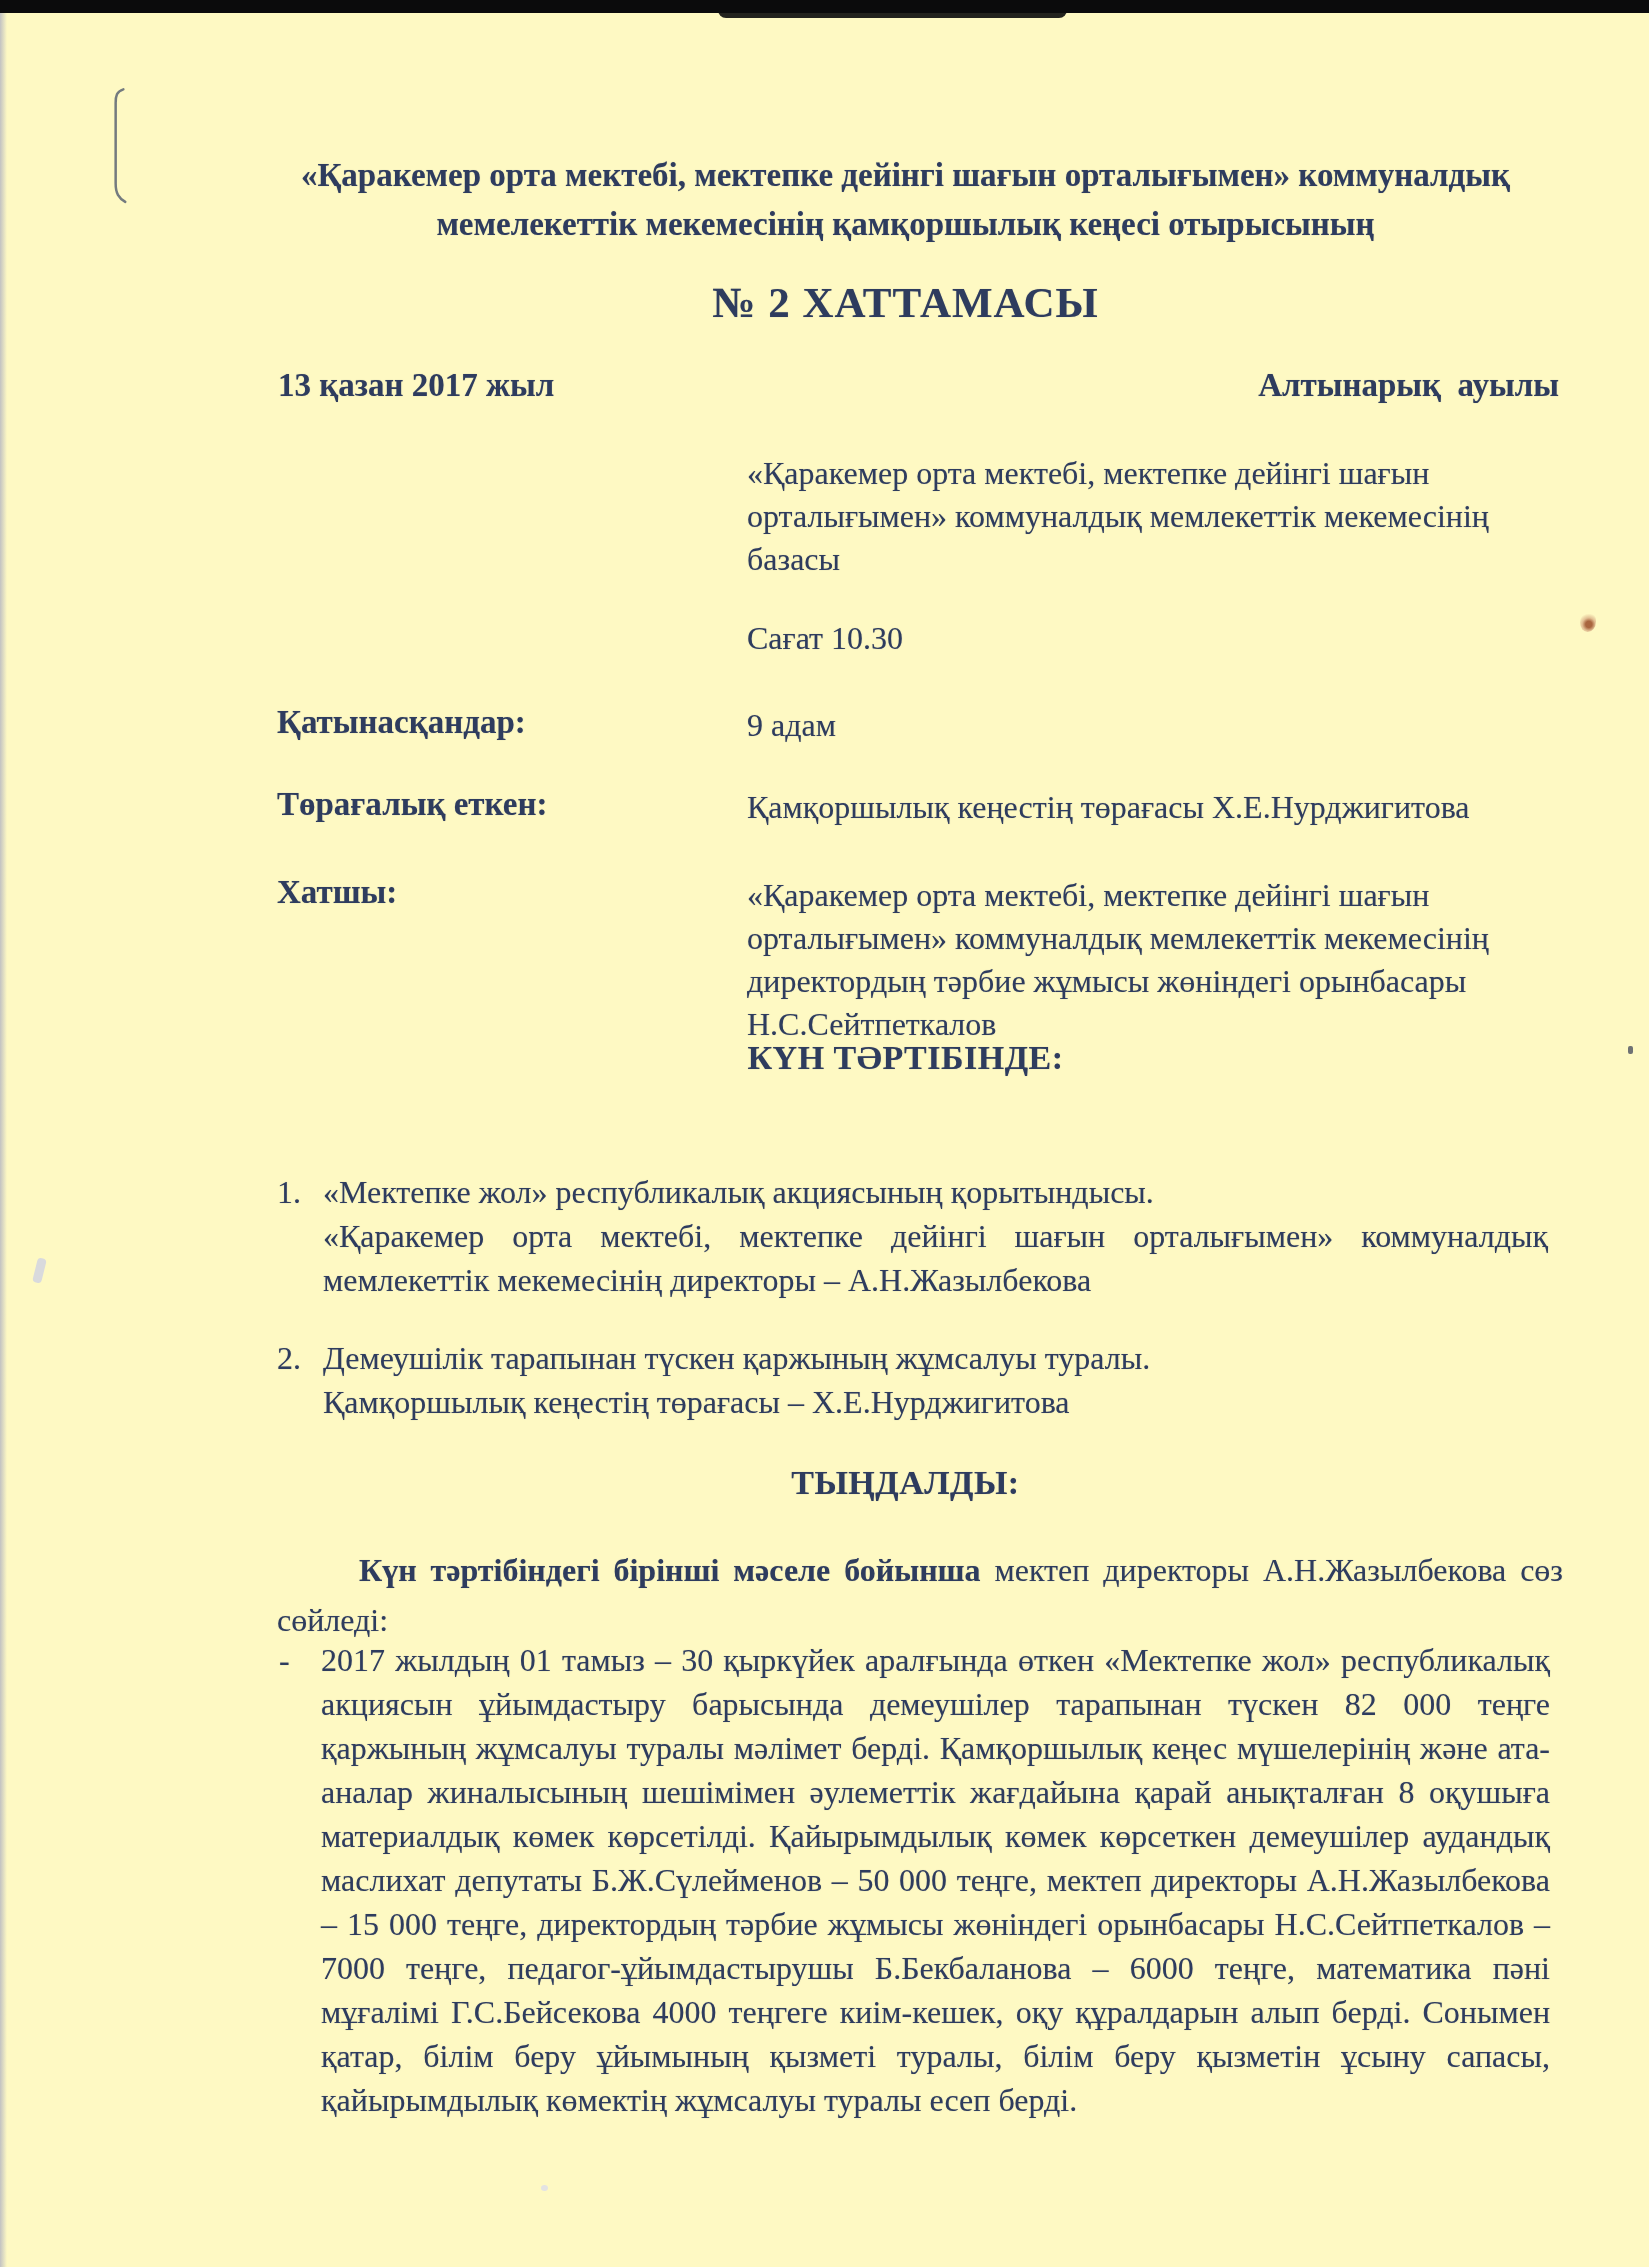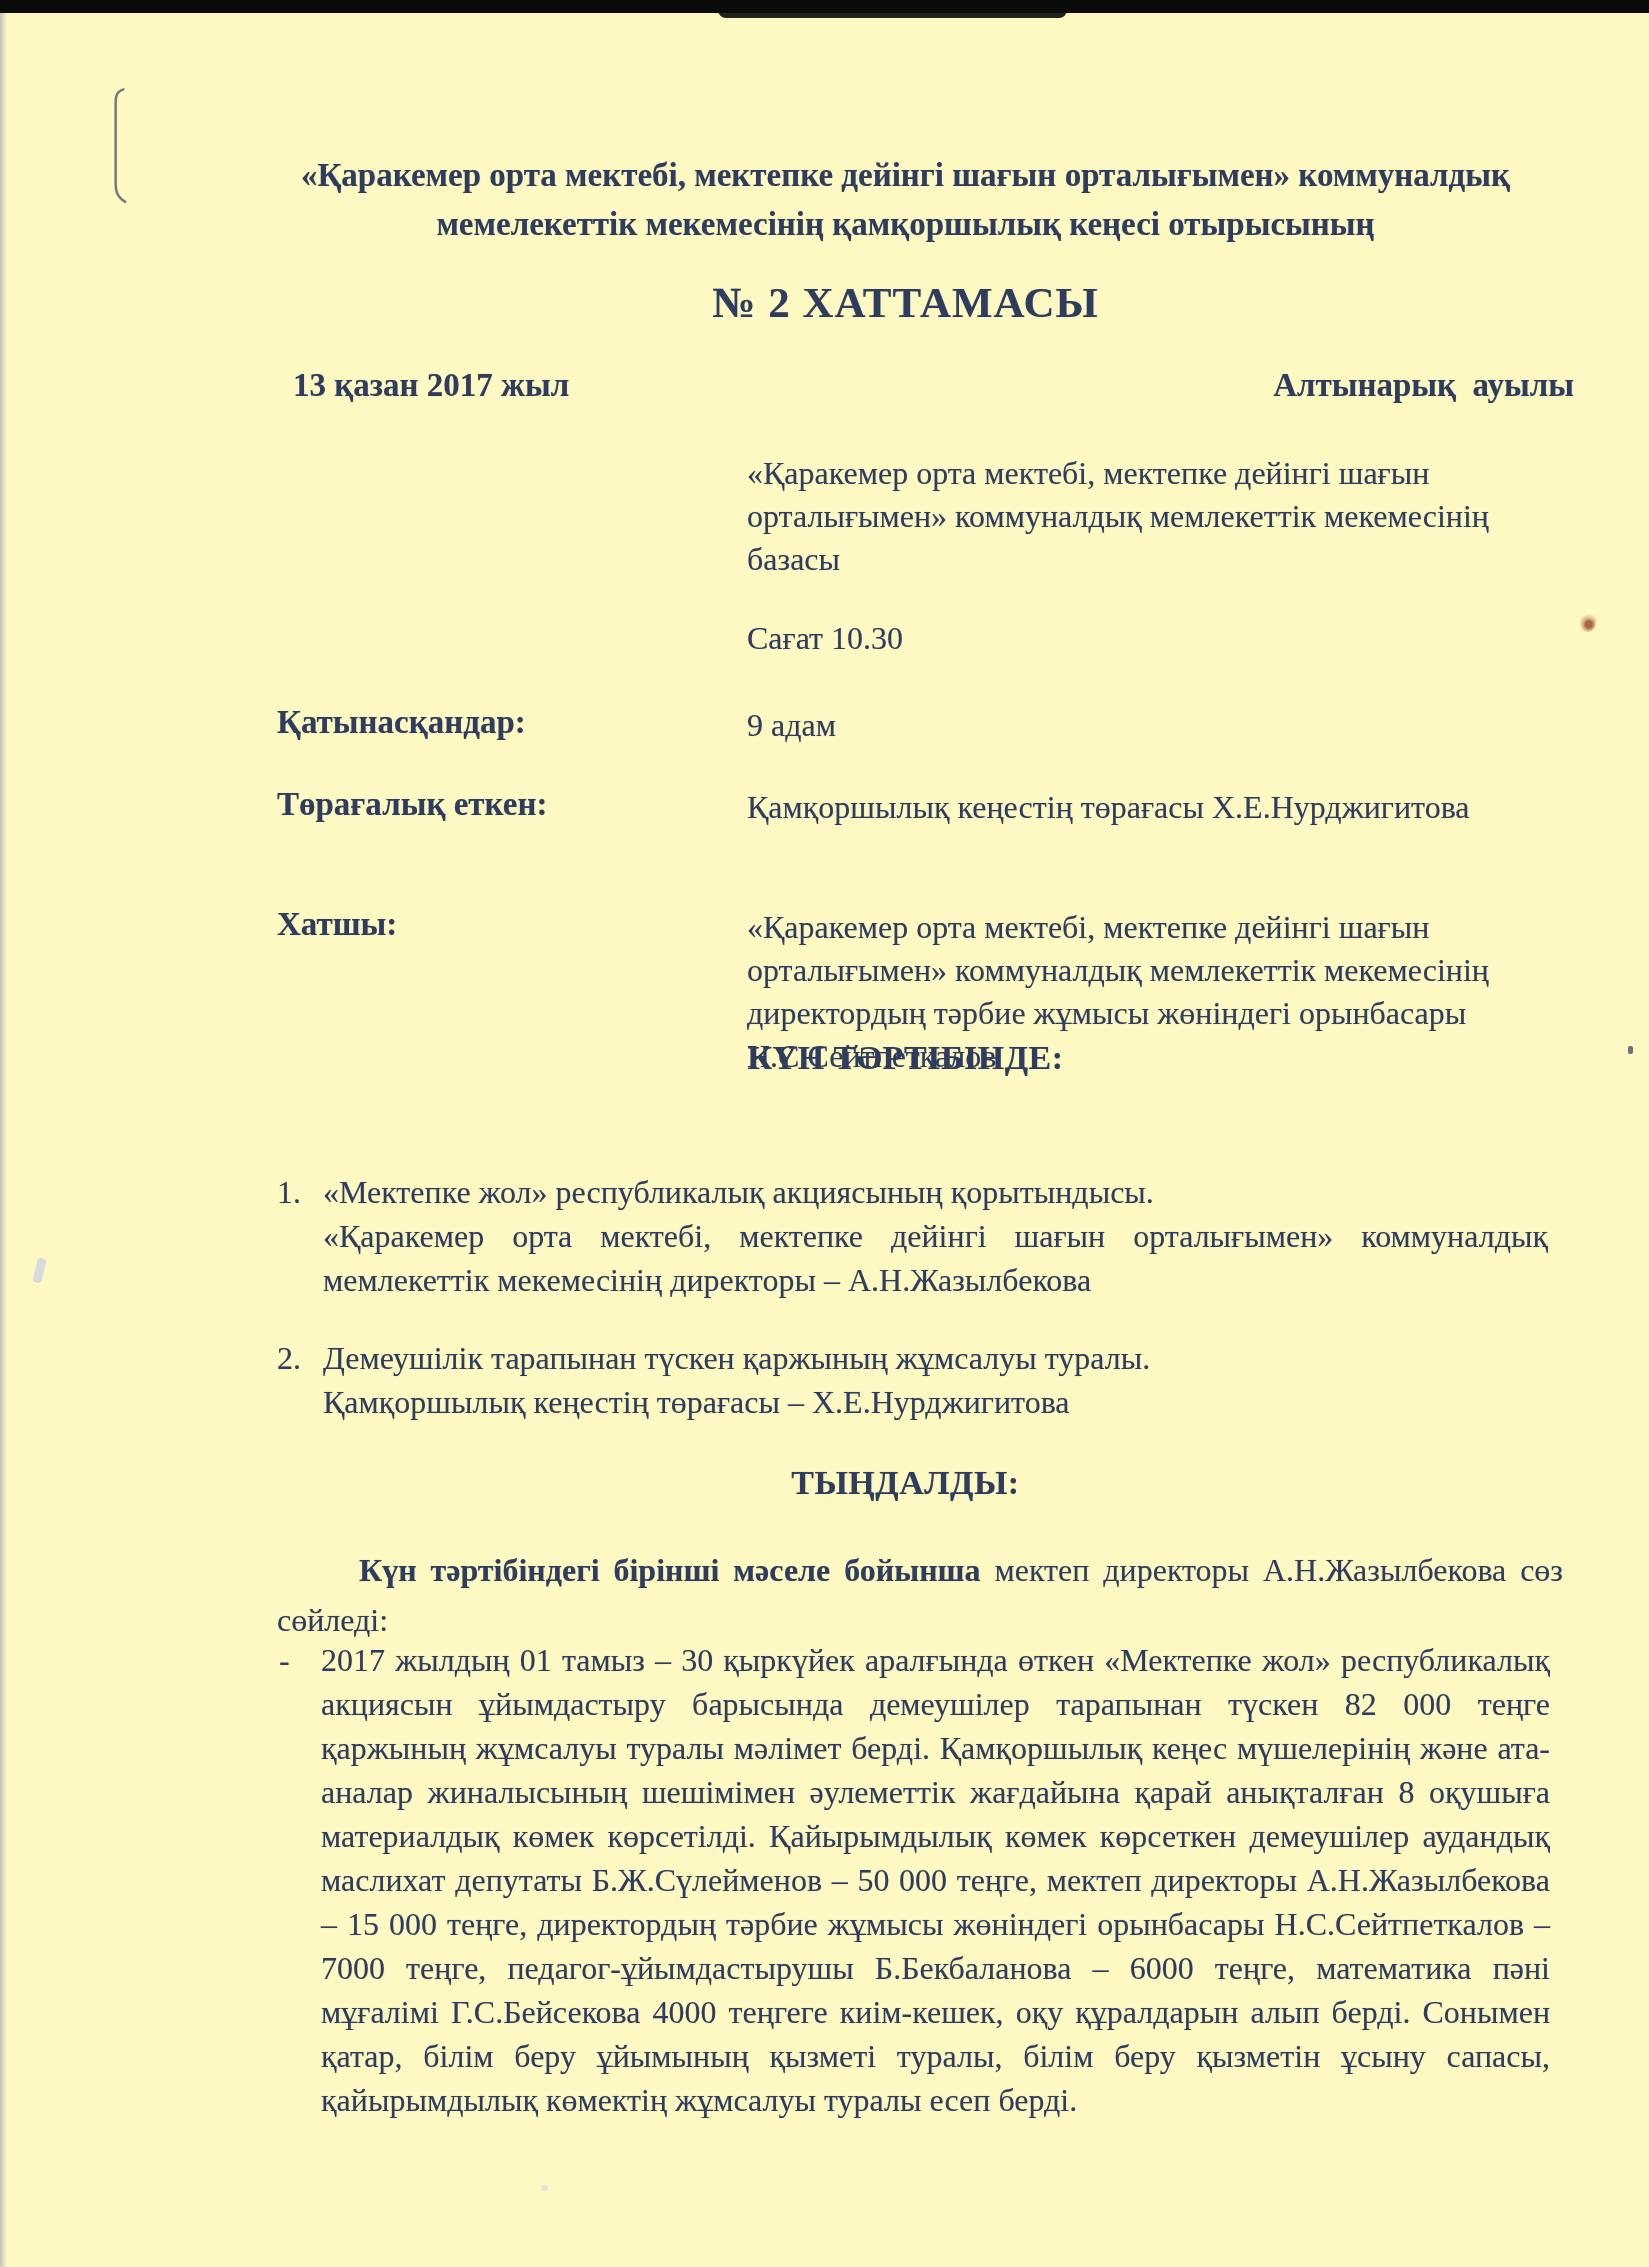--- a/index.html
+++ b/index.html
@@ -26,27 +26,27 @@
   .dark-speck{position:absolute;left:1628px;top:1046px;width:4.9px;height:7.8px;background:#565b66;border-radius:1.9px;opacity:.85;}
   .faint-mark{position:absolute;left:35px;top:1258px;width:8.7px;height:25px;background:#d9dadd;border-radius:3.9px;transform:rotate(14deg);}
   .faint-dot{position:absolute;left:541px;top:2185px;width:6.8px;height:5.8px;background:#e3e3e3;border-radius:50%;}
 
   
   .abs{position:absolute;}
   .doc-title{left:243px;top:151px;width:1325px;text-align:center;
     font-weight:700;font-size:33px;line-height:49px;}
   .protocol-no{left:243px;top:278px;width:1325px;text-align:center;
     font-weight:700;font-size:43px;letter-spacing:1px;}
-  .date-row{left:293px;top:367px;width:1281px;font-weight:700;font-size:33px;}
+  .date-row{left:278px;top:367px;width:1281px;font-weight:700;font-size:33px;}
   .date-left{float:left;}
   .date-right{float:right;}
 
   .meta-label{left:277px;width:446px;font-weight:700;font-size:33px;}
   .meta-value{left:747px;width:798px;font-size:32px;line-height:43px;}
-  .r1{top:452px;} .r2{top:617px;} .r3{top:704px;} .r4{top:786px;} .r5{top:906px;}
+  .r1{top:452px;} .r2{top:617px;} .r3{top:704px;} .r4{top:786px;} .r5{top:874px;}
 
   .section-heading{left:243px;width:1325px;text-align:center;font-weight:700;font-size:34px;letter-spacing:0.5px;}
   .h-agenda{top:1031px;margin-top:8px;}
   .h-heard{top:1464px;}
 
   .agenda-item{left:277px;width:1271px;font-size:32px;line-height:44px;}
   .a1{top:1170px;} .a2{top:1336px;}
   .agenda-num{position:absolute;left:0;top:0;}
   .agenda-body{margin-left:46px;}
   .agenda-speaker{text-align:justify;}

